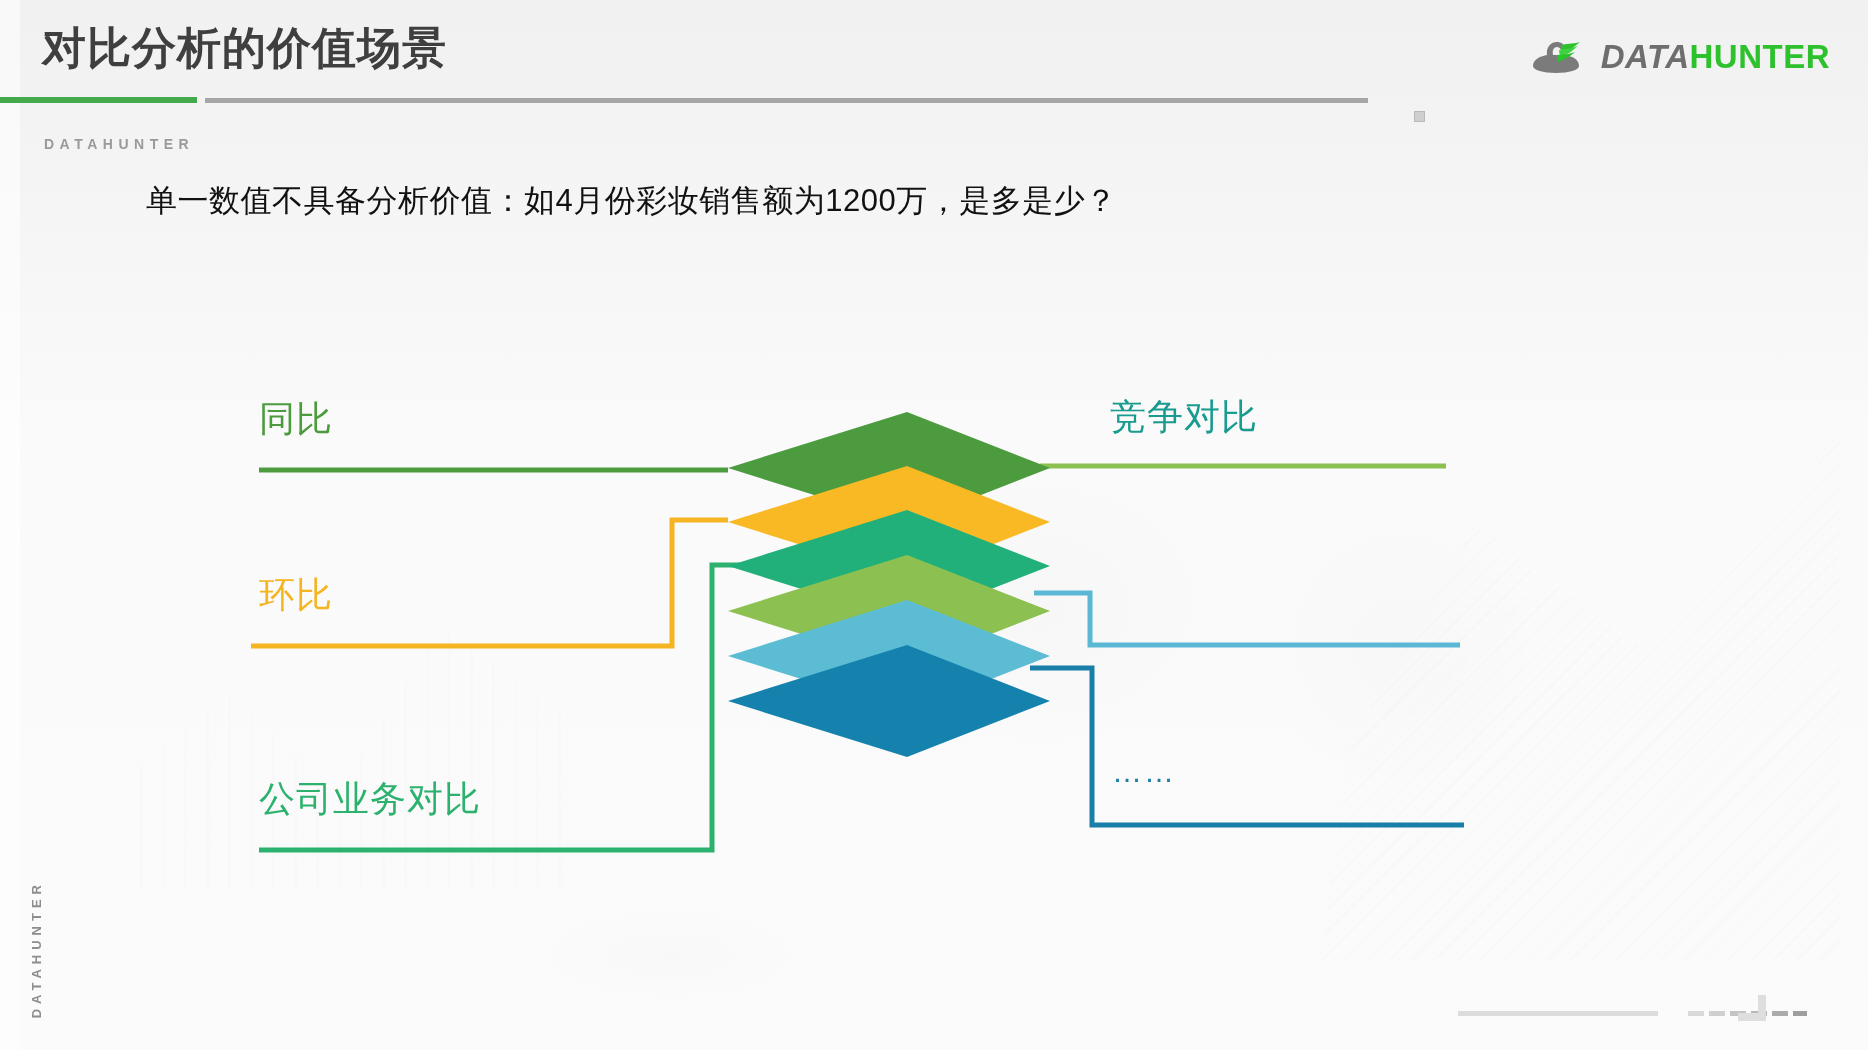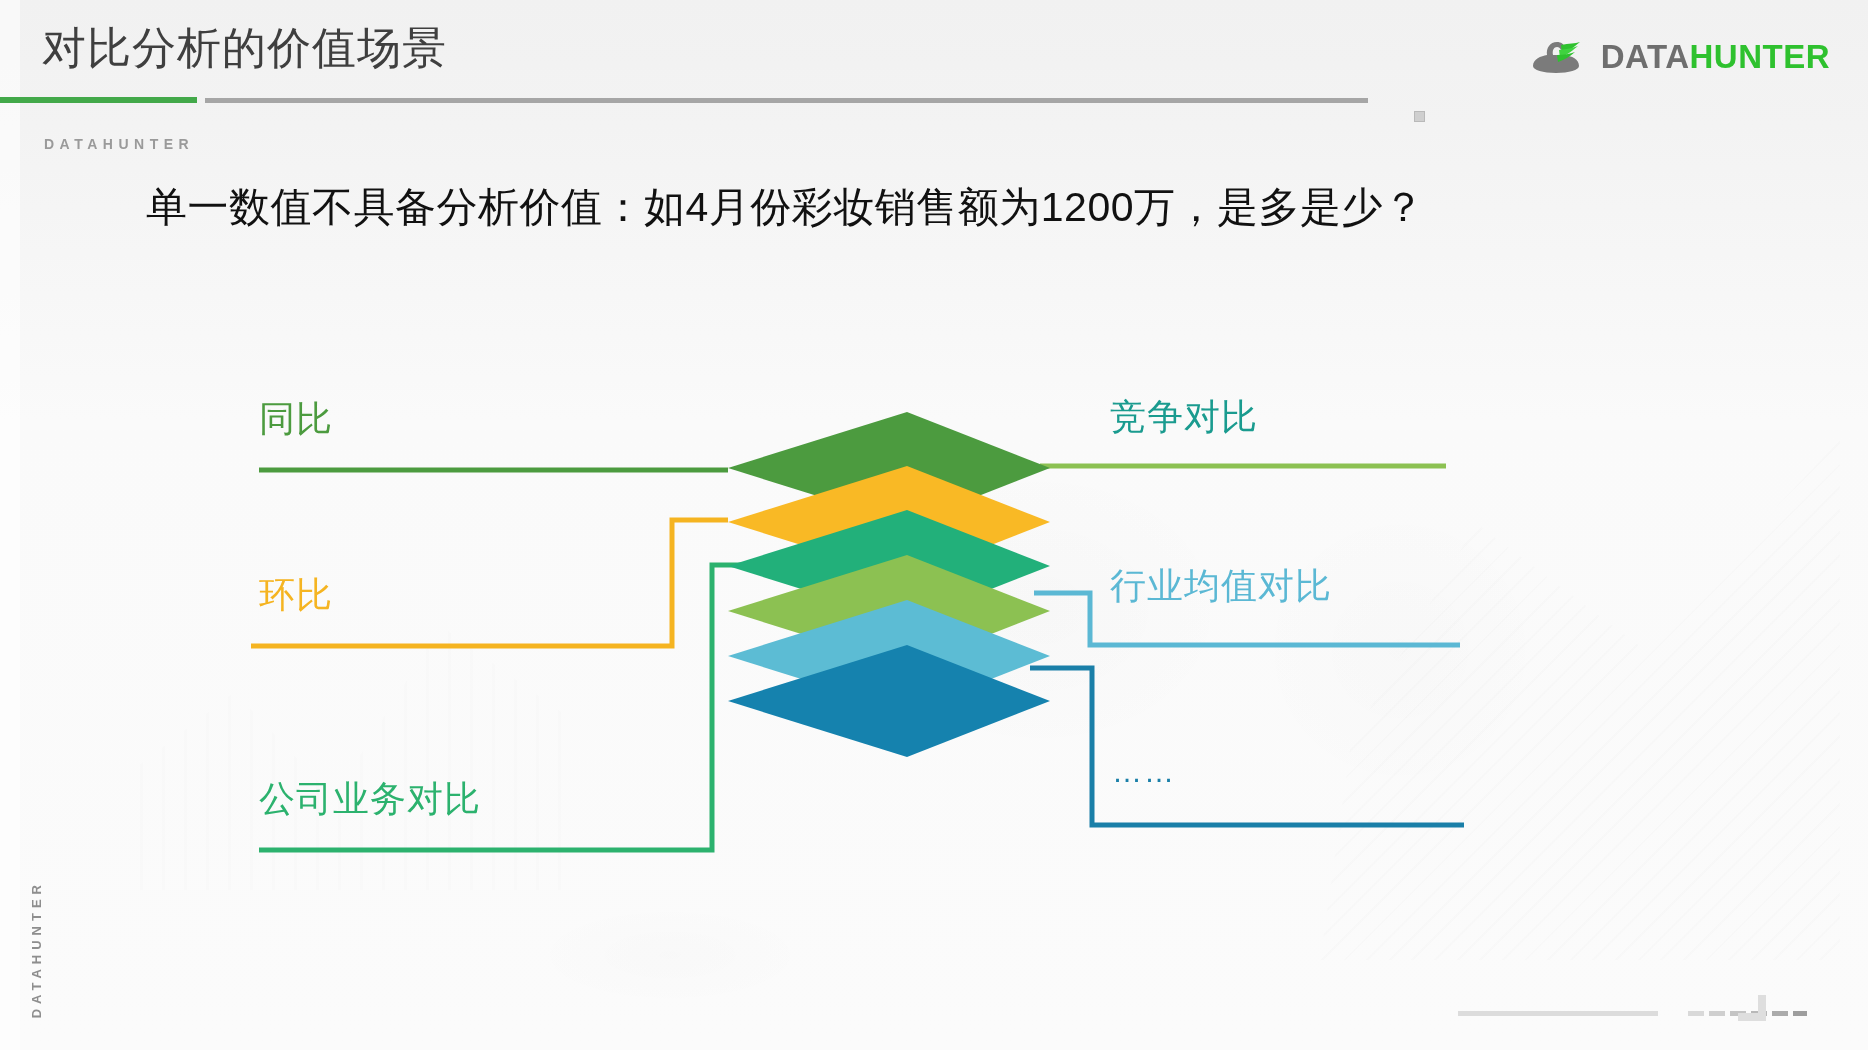--- a/index.html
+++ b/index.html
@@ -29,42 +29,42 @@
   .wm-4{left:140px;top:560px;width:430px;height:330px;
     background:repeating-linear-gradient(90deg,rgba(0,0,0,.016) 0 3px,rgba(0,0,0,0) 3px 22px);
     clip-path:polygon(0 100%,0 62%,22% 40%,45% 72%,70% 20%,100% 48%,100% 100%);}
   .wm-5{left:460px;top:880px;width:420px;height:150px;
     background:radial-gradient(closest-side,rgba(0,0,0,.02),rgba(0,0,0,0) 70%);}
 
   
   .title{
     position:absolute;left:42px;top:22px;
     font-size:44px;line-height:1.2;color:#3f3f3f;
-    letter-spacing:1px;font-weight:400;white-space:nowrap;
+    letter-spacing:1px;font-weight:700;white-space:nowrap;
   }
   .rule-wrap{position:absolute;left:0;top:97px;width:1400px;height:6px;}
   .rule-green{position:absolute;left:0;top:0;width:197px;height:6px;background:#43a94a;}
   .rule-gray{position:absolute;left:205px;top:1px;width:1163px;height:5px;background:#a6a6a6;}
   .rule-box{position:absolute;left:1414px;top:111px;width:11px;height:11px;
     background:#cfcfcf;border:1px solid #b9b9b9;box-sizing:border-box;}
   .brand-sub{
     position:absolute;left:44px;top:136px;
     font-size:14px;letter-spacing:5.5px;color:#9a9a9a;font-weight:700;
   }
   
   .logo{position:absolute;right:38px;top:36px;display:flex;align-items:center;gap:14px;}
   .logo-mark{width:62px;height:40px;position:relative;}
   .logo-text{font-size:33px;font-weight:700;letter-spacing:.5px;line-height:1;white-space:nowrap;}
-  .logo-text .a{color:#6e6e6e;}
+  .logo-text .a{color:#6e6e6e;font-style:italic;}
   .logo-text .b{color:#2ec12e;text-align:center;}
 
   
   .headline{
     position:absolute;left:146px;top:180px;
-    font-size:41px;color:#111;letter-spacing:.5px;white-space:nowrap;
+    font-size:31px;color:#111;letter-spacing:.5px;white-space:nowrap;
   }
 
   
   .diagram{position:absolute;left:0;top:0;width:1868px;height:1050px;}
   .layers{position:absolute;left:700px;top:400px;width:350px;height:360px;}
 
   .lbl{position:absolute;font-size:36px;white-space:nowrap;letter-spacing:1px;}
   .dots{position:absolute;font-size:30px;letter-spacing:2px;white-space:nowrap;}
 
   
@@ -145,21 +145,20 @@
       <polygon points="207,155 350,211 207,267 28,211" fill="#8cc152"></polygon>
       <polygon points="207,200 350,256 207,312 28,256" fill="#5cbcd4"></polygon>
       <polygon points="207,245 350,301 207,357 28,301" fill="#1582ae"></polygon>
     </svg>
 
     <div class="lbl" style="left:259px;top:395px;color:#4c9b3f;">同比</div>
     <div class="lbl" style="left:259px;top:571px;color:#f5b421;">环比</div>
     <div class="lbl" style="left:259px;top:775px;color:#2cb26e;">公司业务对比</div>
 
     <div class="lbl" style="left:1110px;top:393px;color:#1a9b8f;text-align:right;">竞争对比</div>
-    <div class="lbl" style="left:1110px;top:562px;color:#5bb8d4;">行业均值对比</div>
     <div class="dots" style="left:1112px;top:755px;color:#1a7fa8;">……</div>
   </div>
 
   <div class="vbrand">DATAHUNTER</div>
 
   <div class="f-line"></div>
   <div class="f-dash" style="left:1688px;width:16px;background:#d9d9d9;"></div>
   <div class="f-dash" style="left:1709px;width:16px;background:#cfcfcf;"></div>
   <div class="f-dash" style="left:1730px;width:16px;background:#c4c4c4;"></div>
   <div class="f-dash" style="left:1751px;width:16px;background:#b8b8b8;"></div>

